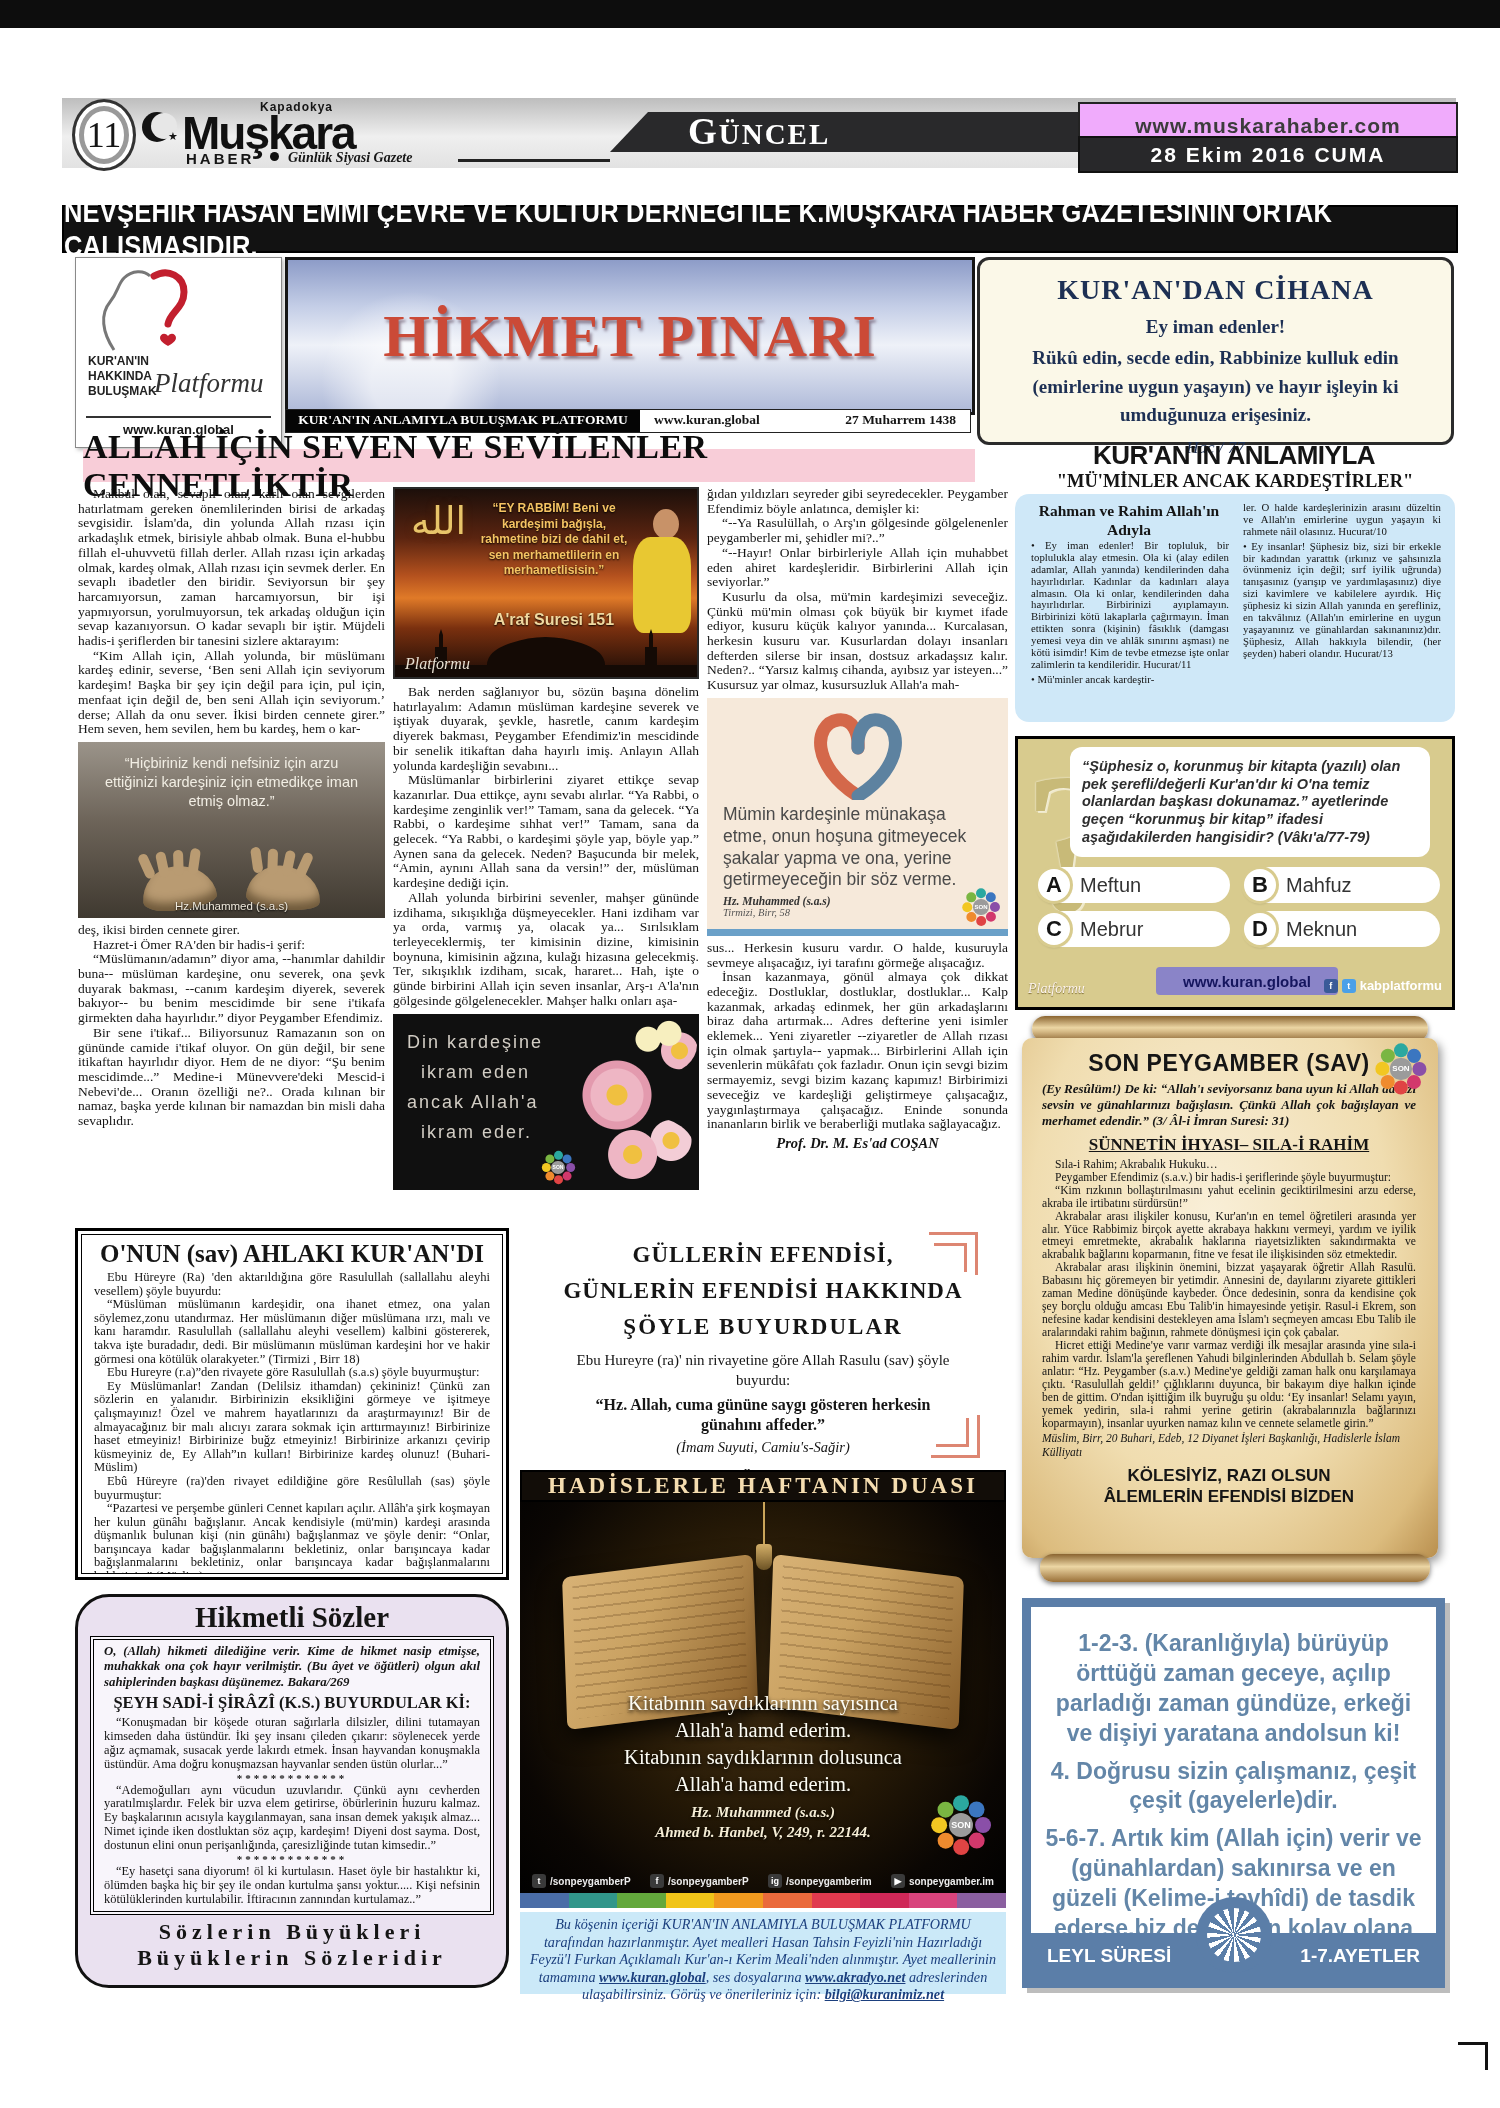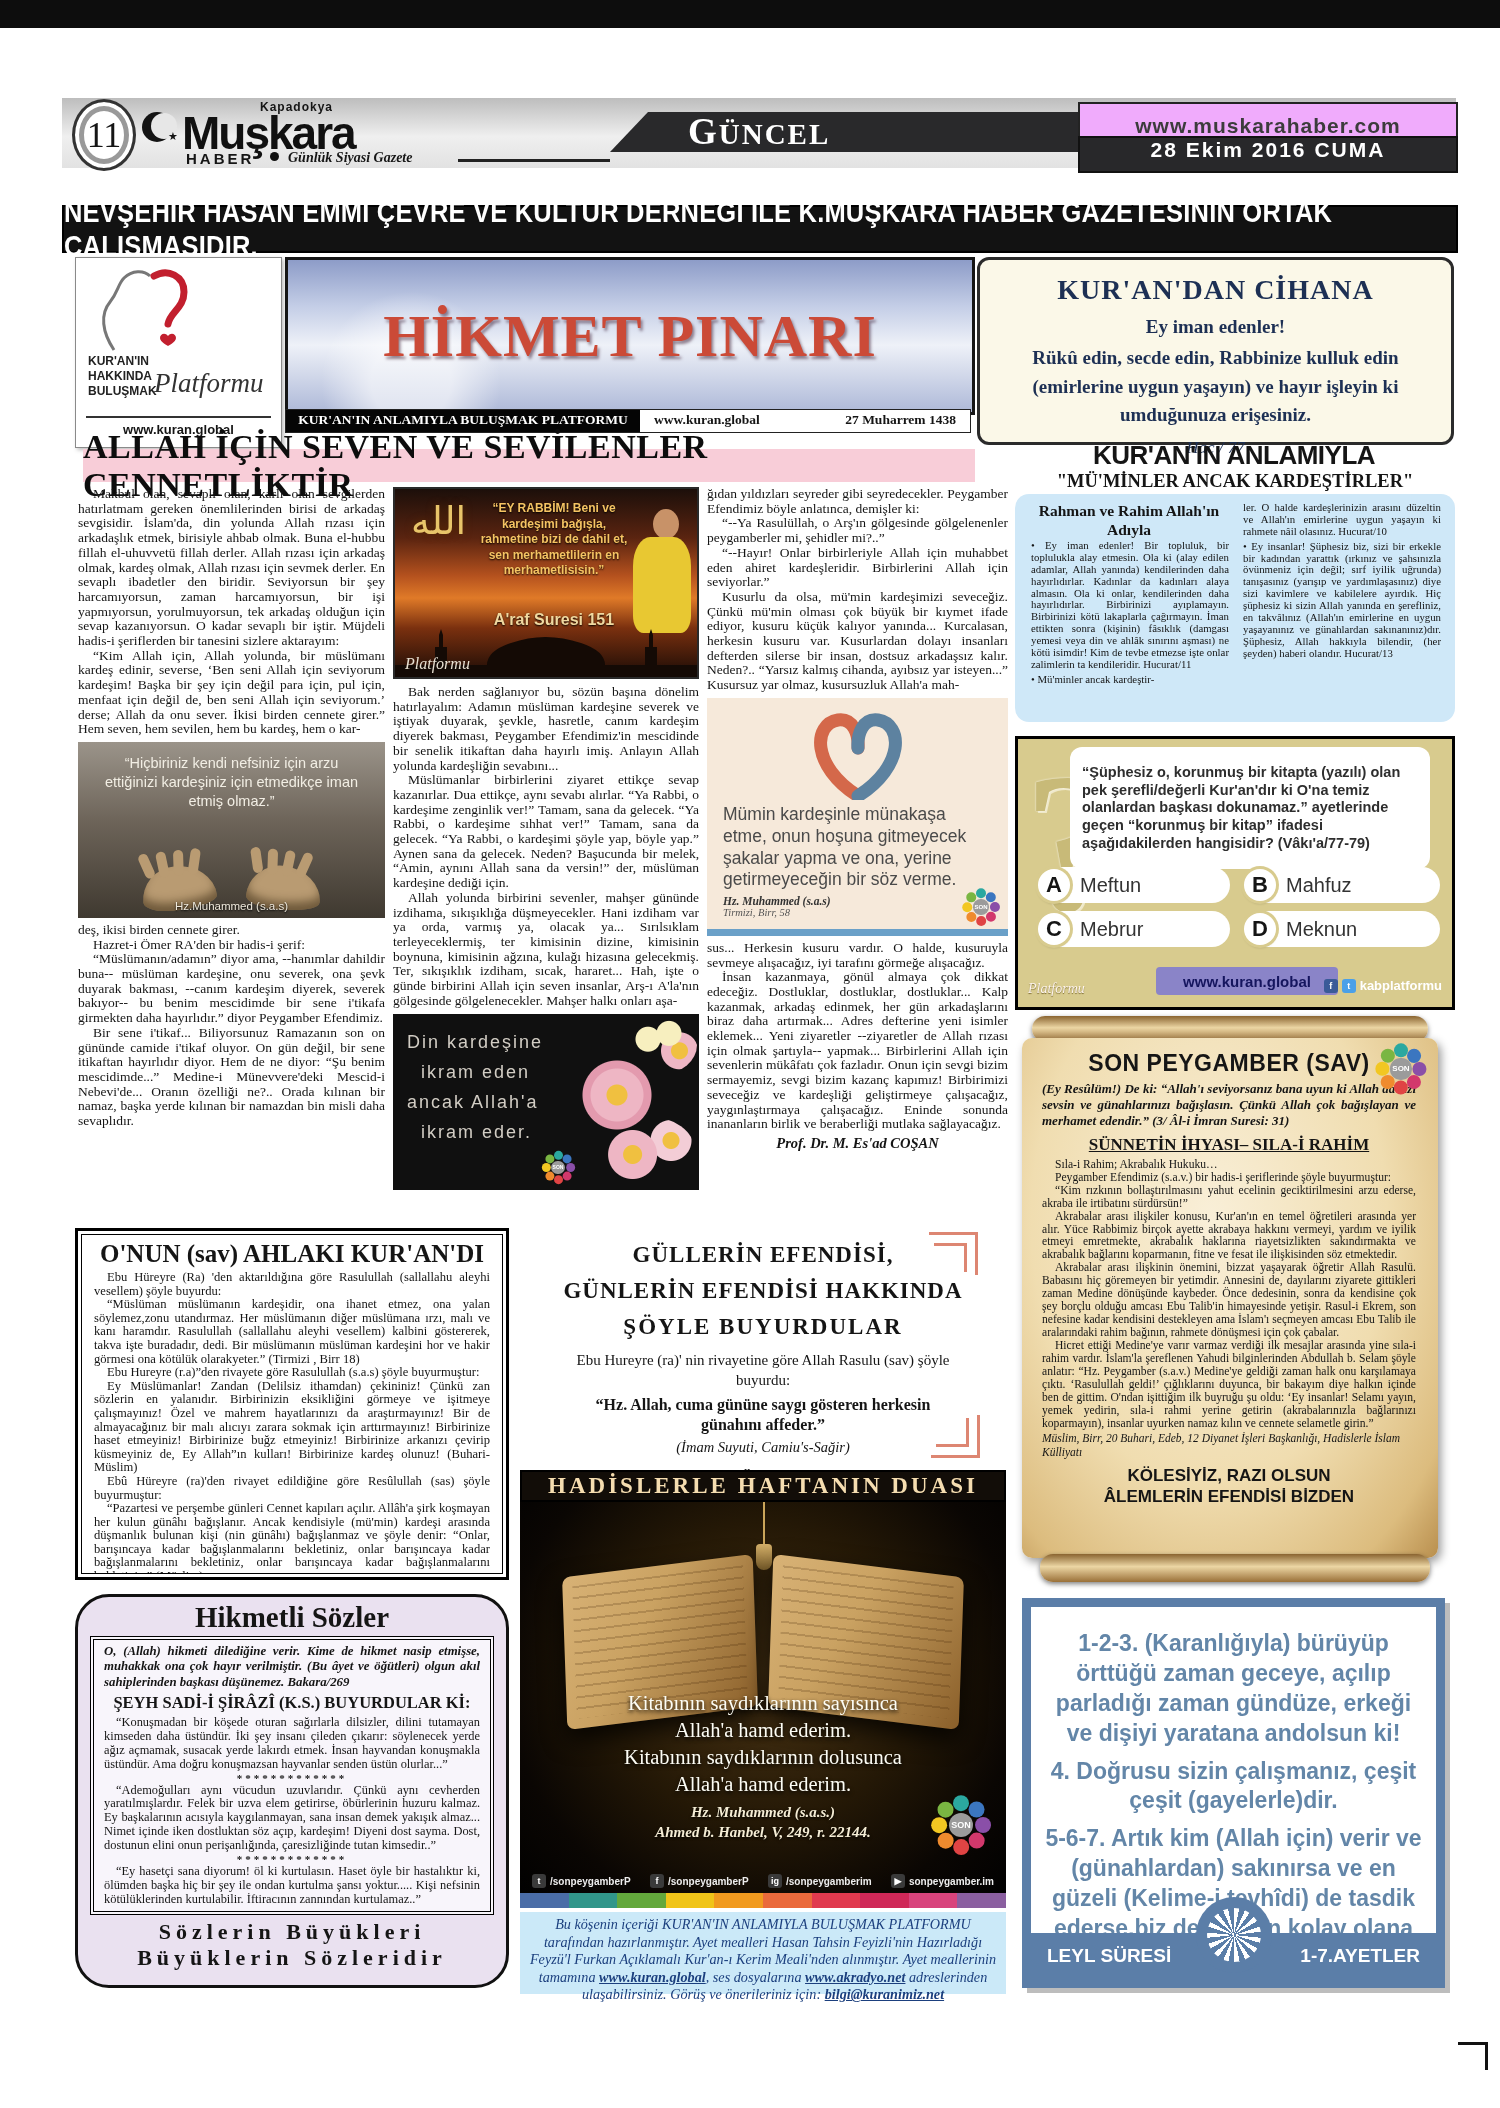--- a/index.html
+++ b/index.html
@@ -17,21 +17,21 @@
           box-shadow:inset 0 0 0 4px #fff, inset 0 0 0 9px #999;
           display:flex;align-items:center;justify-content:center;font-size:36px}
   .crescent{width:30px;height:30px;border-radius:50%;background:#141414;position:relative;display:inline-block}
   .crescent:after{content:"";position:absolute;left:9px;top:1px;width:26px;height:26px;border-radius:50%;background:#e7e7e7}
   .guncel{background:#29292b;clip-path:polygon(38px 0,100% 0,100% 100%,0 100%);color:#fff;
           font-weight:bold;font-size:29px;letter-spacing:2px;line-height:40px;padding-left:78px}
   .guncel::first-letter{font-size:37px}
   .webbox{background:#f0abfc;border:2px solid #232323;color:#3c3c3c;font-weight:bold;font-size:21px;
           letter-spacing:1px;display:flex;align-items:flex-end;justify-content:center}
   .datebox{background:#28282a;border:2px solid #111;color:#fff;font-weight:bold;font-size:21px;
-          letter-spacing:2px;display:flex;justify-content:center}
+          letter-spacing:2px;display:flex;align-items:center;justify-content:center}
   .bannerbar{background:#121212;border:2px solid #000;color:#fff;display:flex;align-items:center;justify-content:center}
   .bannerbar span{font-family:"Liberation Sans","DejaVu Sans",sans-serif;font-weight:800;font-size:25.5px;
           letter-spacing:.2px;transform:scaleY(1.18)}
   
   .plat{background:#fff;border:1px solid #8a8a8a;box-shadow:2px 2px 4px rgba(0,0,0,.25)}
   .hikmet{border:3px solid #151515;
      background:radial-gradient(circle at 18% 80%, rgba(255,255,255,.6) 0 40px, transparent 90px),
      linear-gradient(180deg,#8d9cc8 0%,#c3cde6 30%,#eef1f8 56%,#aeb9d8 100%)}
   .hikmet .t{color:#cb4a37;font-weight:bold;font-size:60px;letter-spacing:1px;
      text-shadow:2px 3px 3px rgba(70,40,60,.55);font-family:"Liberation Serif",serif}
@@ -58,21 +58,21 @@
      box-shadow:0 10px 24px rgba(0,0,0,.8)}
   .pageL:after,.pageR:after{content:"";position:absolute;inset:10px;
      background:repeating-linear-gradient(0deg,transparent 0 9px,rgba(60,30,0,.28) 9px 11px);opacity:.7}
   
   .bluebox{background:#cfe8f8;border-radius:14px}
   .bluebox p{font-size:10.8px;line-height:1.1;text-align:justify;margin:0 0 3px}
   .pill{background:#fff;border-radius:15px;display:flex;align-items:center;justify-content:center;
      font-weight:bold;font-size:18.5px}
   .quiz{background:#d8cb8e;border:3px solid #000}
   .qpanel{background:#fff;border-radius:12px;font-family:"Liberation Sans",sans-serif;
-     font-weight:bold;font-size:14.5px;line-height:1.22;color:#2e2e2e;padding:17px 12px}
+     font-weight:bold;font-style:italic;font-size:14.5px;line-height:1.22;color:#2e2e2e;padding:11px 12px}
   .opt{position:absolute;height:36px;background:#fff;border-radius:18px;display:flex;align-items:center}
   .opt .lt{width:32px;height:32px;border-radius:50%;background:#fff;box-shadow:0 0 0 3px #d8cb8e, 0 2px 3px rgba(0,0,0,.35);
      display:flex;align-items:center;justify-content:center;font:bold 22px "Liberation Sans",sans-serif;margin-left:2px}
   .opt .lb{font:20px "Liberation Sans",sans-serif;color:#333;margin-left:10px}
   .scrollp{background:radial-gradient(ellipse at 45% 35%,#f9efd8 0%,#f0ddb0 55%,#dcbc7e 85%,#b98f4e 100%);
      border-radius:10px;box-shadow:3px 4px 10px rgba(0,0,0,.4)}
   .roll{background:linear-gradient(180deg,#8a6430,#ecd6a4 45%,#9a7038);border-radius:13px;box-shadow:0 2px 5px rgba(0,0,0,.5)}
   .scrollp p{font-size:11.6px;line-height:1.12;text-align:justify;text-indent:13px;margin:0}
   .leyl{background:#fff;border:9px solid #5b7ea8;box-shadow:5px 5px 0 #bdbdbd}
   .leyl .v{color:#6386a8;font:bold 23px/1.3 "Liberation Sans",sans-serif;text-align:center;margin:8px 0}

